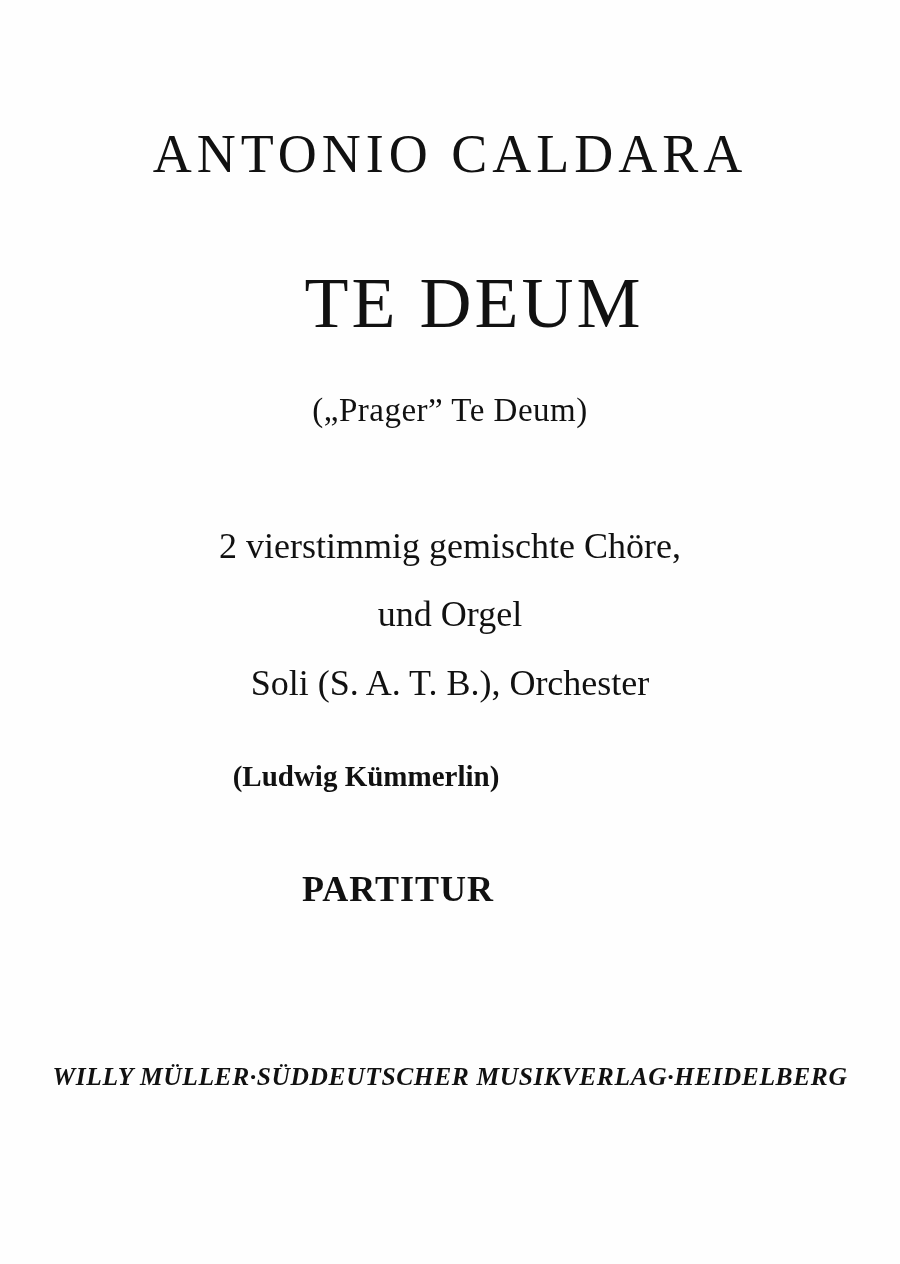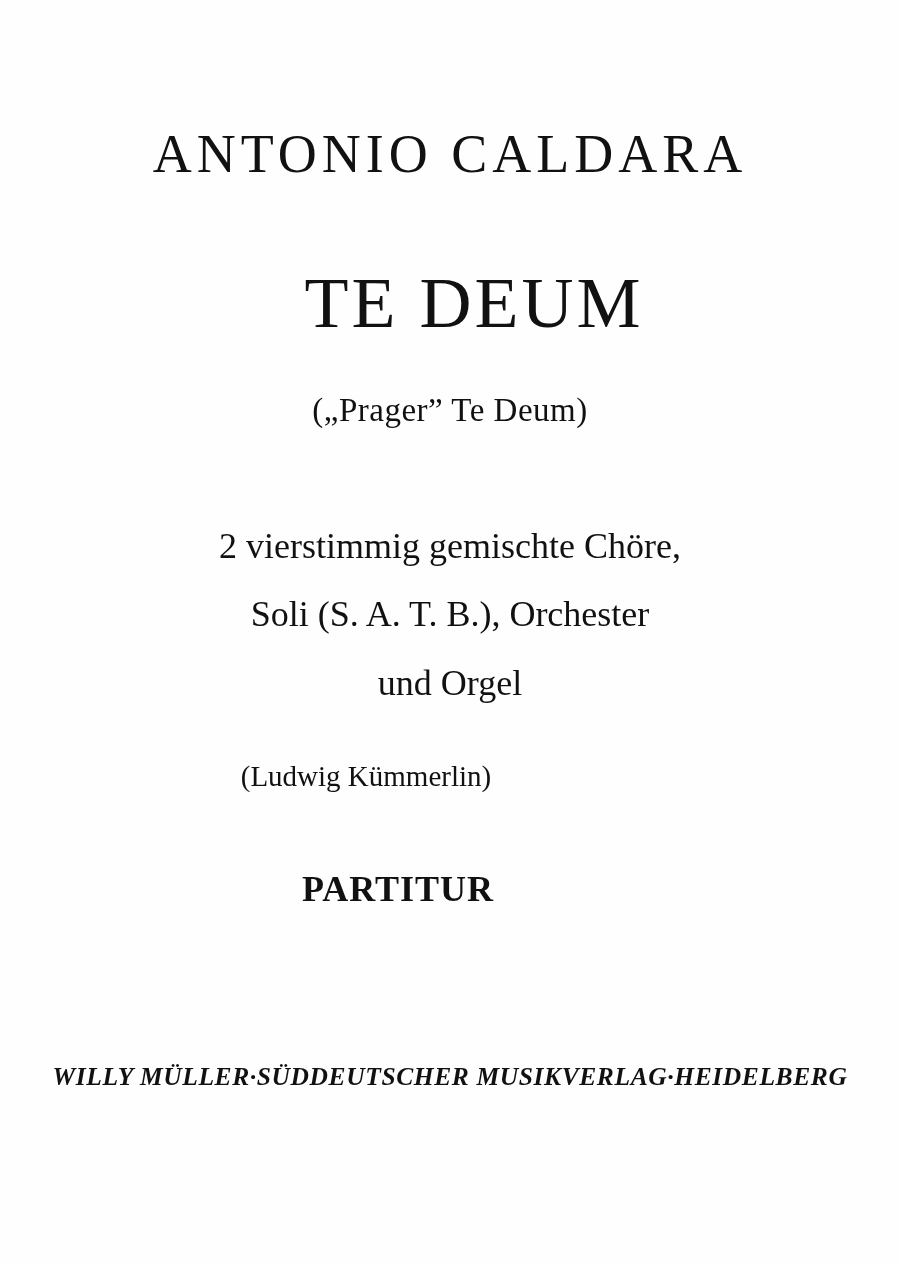--- a/index.html
+++ b/index.html
@@ -65,21 +65,21 @@
   }
   .forces .line {
     display: block;
   }
   .editor {
     position: absolute;
     top: 760px;
     left: 0;
     width: 732px;
     font-size: 29px;
-    font-weight: 400;
+    font-weight: 700;
   }
   .edition-type {
     position: absolute;
     top: 868px;
     left: 0;
     width: 796px;
     font-size: 36px;
     font-weight: 700;
     letter-spacing: 1px;
   }
@@ -100,22 +100,22 @@
 <div class="page">
 
   <div class="composer center">ANTONIO CALDARA</div>
 
   <div class="work-title center">TE DEUM</div>
 
   <div class="work-subtitle center">(„Prager” Te Deum)</div>
 
   <div class="forces center">
     <span class="line">2 vierstimmig gemischte Chöre,</span>
+    <span class="line">und Orgel</span>
     <span class="line">Soli (S. A. T. B.), Orchester</span>
-    <span class="line">und Orgel</span>
   </div>
 
   <div class="editor center">(Ludwig Kümmerlin)</div>
 
   <div class="edition-type center">PARTITUR</div>
 
   <div class="publisher center">WILLY MÜLLER·SÜDDEUTSCHER MUSIKVERLAG·HEIDELBERG</div>
 
 </div>
 

